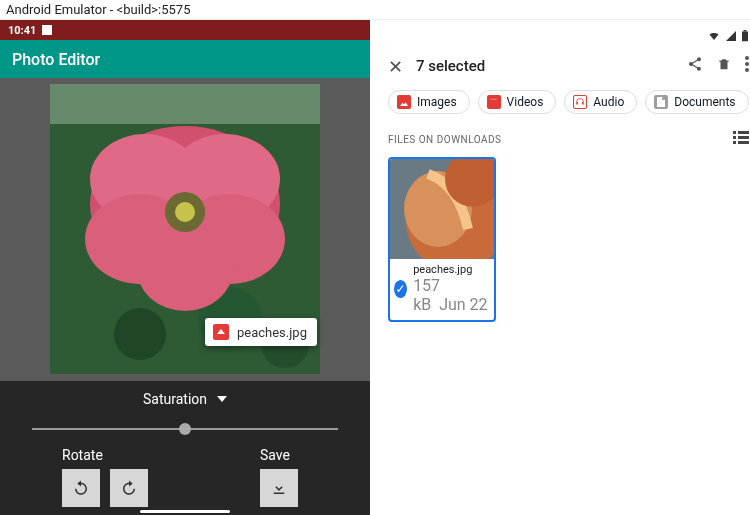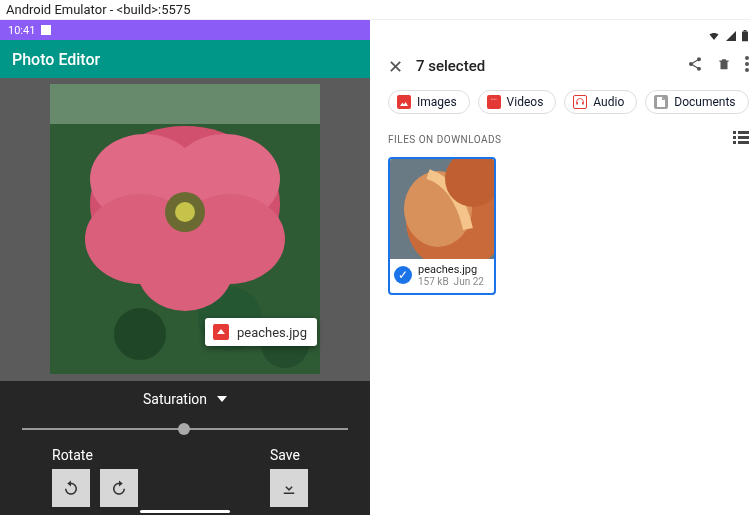--- a/index.html
+++ b/index.html
@@ -1,30 +1,30 @@
 <!DOCTYPE html>
 <html><head>
 <meta charset="utf-8">
 <style>
   * { box-sizing: border-box; margin: 0; padding: 0; font-family: Roboto, Arial, sans-serif; }
   html, body { width: 750px; height: 515px; overflow: hidden; background: #fff; }
   .window-title { height: 20px; font-size: 13px; padding: 2px 6px; background: #fff; color: #222; border-bottom: 1px solid #eee; }
   .split { display: flex; height: 495px; }
   .phone-frame { width: 390px; height: 495px; background: #000; position: relative; display: flex; flex-direction: column; }
   .phone-inner { width: 370px; height: 495px; background: #5b5b5b; display: flex; flex-direction: column; color: #fff; position: relative; }
-  .status-bar { height: 20px; background: #8b5cf6; display: flex; align-items: center; font-size: 11px; padding: 0 8px; }
+  .status-bar { height: 20px; background: #7f1d1d; display: flex; align-items: center; font-size: 11px; padding: 0 8px; font-weight: bold; }
   .status-bar .sb-icon { width: 10px; height: 10px; background: #fff; margin-left: 6px; }
   .app-bar { height: 38px; background: #009688; display: flex; align-items: center; padding: 8px 12px; font-size: 16px; font-weight: 500; }
   .photo-area { flex: 1; display: flex; align-items: flex-start; justify-content: center; padding-top: 6px; position: relative; }
   .flower { width: 270px; height: 290px; position: relative; }
   .flower svg { width: 100%; height: 100%; display: block; }
   .drag-chip { position: absolute; left: 205px; top: 240px; background: #fff; color: #333; font-size: 13px; padding: 6px 10px 6px 8px; border-radius: 3px; box-shadow: 0 2px 6px rgba(0,0,0,0.4); display: flex; align-items: center; gap: 8px; }
   .drag-chip .chip-icon { width: 16px; height: 16px; background: #e53935; border-radius: 2px; display:flex; align-items:center; justify-content:center; }
   .drag-chip .chip-icon::after { content:""; display:block; width:0;height:0; border-left:4px solid transparent;border-right:4px solid transparent;border-bottom:5px solid #fff; transform:translateY(-1px);}
-  .controls { background: #262626; padding: 10px 22px 8px; }
+  .controls { background: #262626; padding: 10px 32px 8px; }
   .sat-row { display:flex; align-items:center; justify-content:center; gap:10px; font-size:14px; }
   .sat-row .arrow-down { display:inline-block; width:0;height:0;border-left:5px solid transparent;border-right:5px solid transparent;border-top:6px solid #fff; }
   .slider { margin: 14px 0 10px; position: relative; height: 16px; }
   .slider-track { position:absolute; left:0; right:0; top:7px; height:2px; background:#999; }
   .slider-thumb { position:absolute; top:2px; width:12px; height:12px; border-radius:50%; background:#aaa; }
   .btn-row { display:flex; align-items:flex-start; }
   .btn-group { display:flex; flex-direction:column; align-items:flex-start; gap:6px; }
   .btn-group .lbl { font-size:14px; }
   .icon-btns { display:flex; gap:10px; }
   .icon-btn { width:38px; height:38px; background:#d7d7d7; display:flex; align-items:center; justify-content:center; color:#333; }
@@ -41,21 +41,21 @@
   .chip-icon-sm { width:14px;height:14px; display:flex;align-items:center;justify-content:center;border-radius:2px;}
   .ci-red{background:#e53935;} .ci-au{background:#fff;border:1px solid #e53935;} .ci-vi{background:#e53935;} .ci-doc{background:#9e9e9e;}
   .section-row{display:flex;align-items:center;justify-content:space-between;font-size:10px;color:#666;letter-spacing:.5px;margin:6px 0 8px;}
   .view-icon{font-size:16px;color:#444;}
   .thumb { width:108px; border:2px solid #1a73e8; border-radius:4px; overflow:hidden; }
   .thumb-img { width:100%; height:100px; }
   .thumb-img svg{width:100%;height:100%;display:block;}
   .thumb-meta { display:flex; align-items:center; gap:6px; padding:4px 4px 6px; }
   .check{width:18px;height:18px;border-radius:50%;background:#1a73e8;display:flex;align-items:center;justify-content:center;color:#fff;font-size:12px;}
   .fname{font-size:11px;color:#222;line-height:1.2;}
-  .fmeta{font-size:10px;color:#888;}
+  .fmeta{font-size:16px;color:#888;}
 </style>
 </head>
 <body>
 
 <div class="window-title">Android Emulator - &lt;build&gt;:5575</div>
 <div class="split">
 
   <div class="phone-frame">
     <div class="phone-inner">
       <div class="status-bar">

